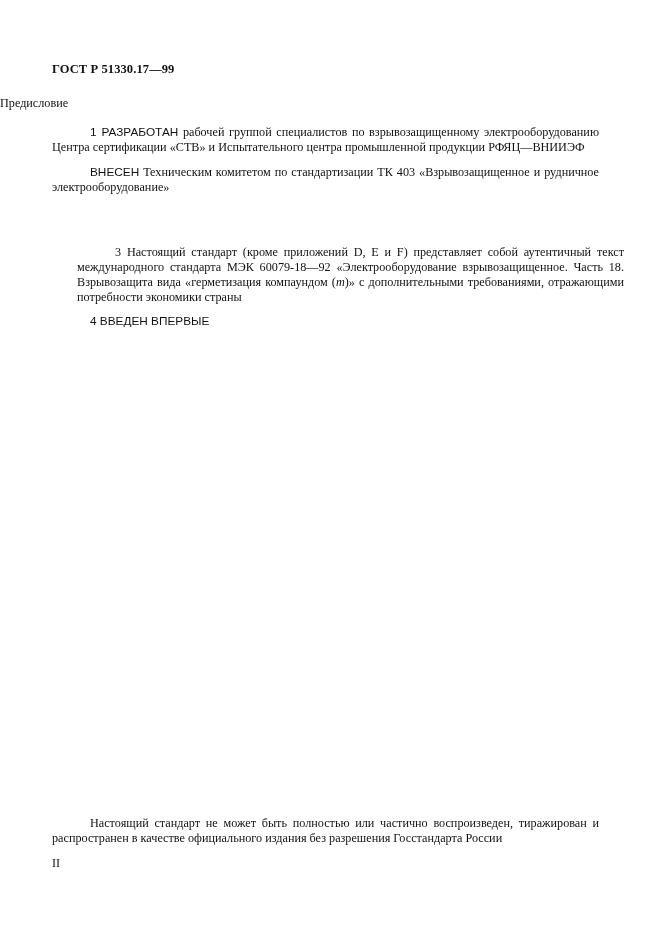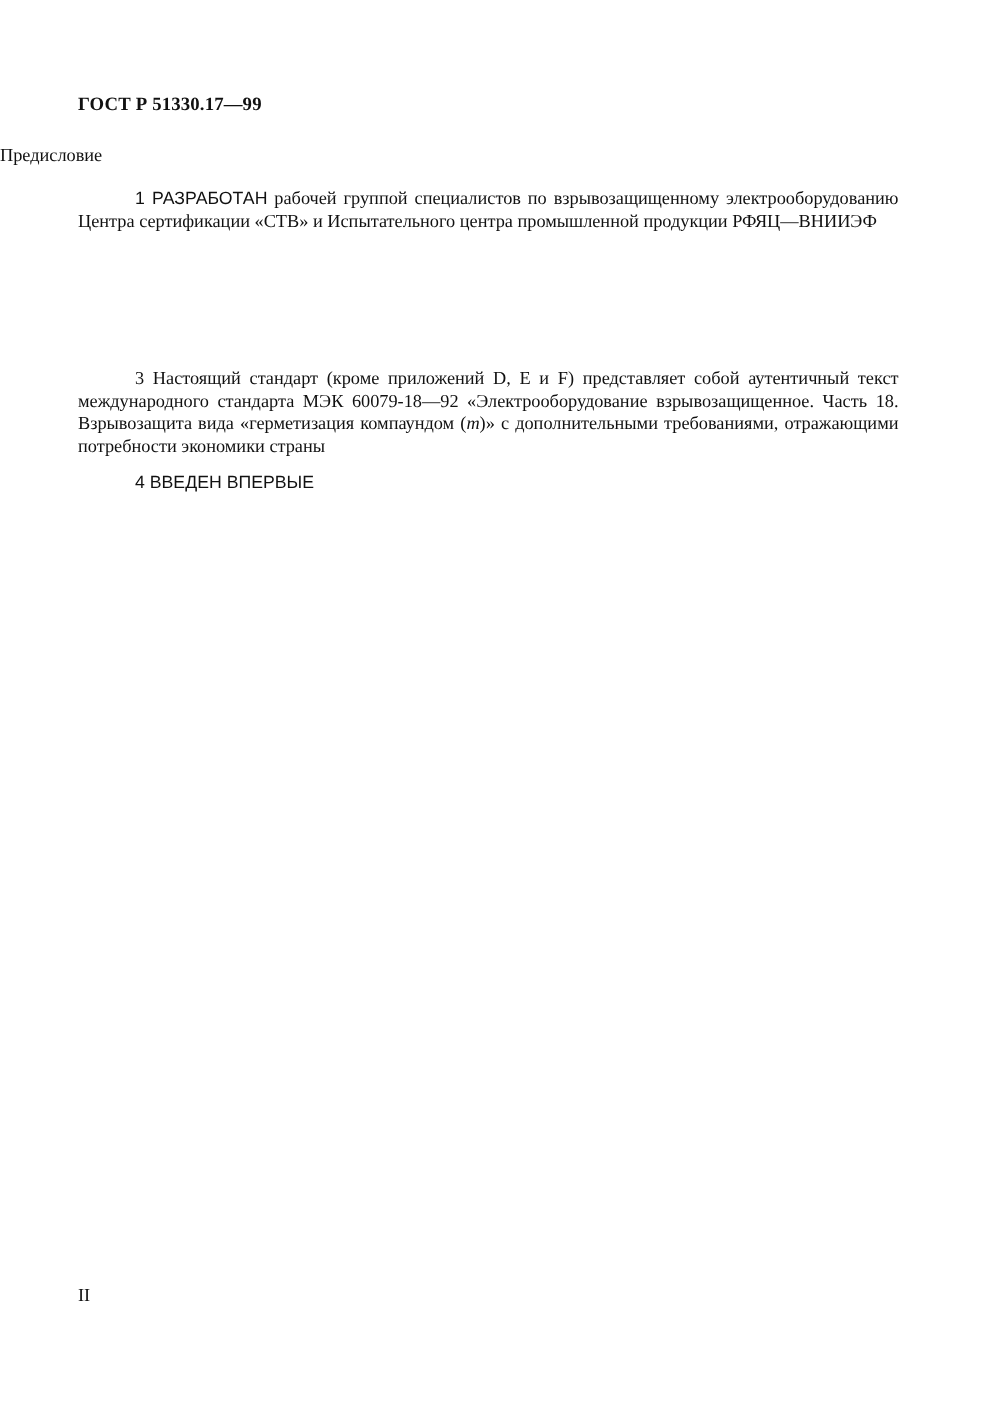--- a/index.html
+++ b/index.html
@@ -45,21 +45,21 @@
       text-align: justify;
       text-indent: 38px;
     }
     .para .lead {
       font-family: "Liberation Sans", sans-serif;
       font-size: 11.8px;
     }
     .p1 { top: 125px; }
     .p2 { top: 165px; }
     .p3 { top: 205px; }
-    .p4 { top: 245px; }
+    .p4 { top: 245px; margin-left: 25px; }
     .p5 { top: 314px; }
     .copyright {
       position: absolute;
       right: 62px;
       top: 786px;
       text-align: right;
     }
     .notice {
       position: absolute;
       left: 52px;
@@ -79,23 +79,25 @@
 <body>
 
 <div class="page">
 
   <div class="doc-header">ГОСТ Р 51330.17—99</div>
 
   <div class="title">Предисловие</div>
 
   <div class="para p1"><span class="lead">1 РАЗРАБОТАН</span><span> рабочей группой специалистов по взрывозащищенному электрооборудованию Центра сертификации «СТВ» и Испытательного центра промышленной продукции РФЯЦ—ВНИИЭФ</span></div>
 
+  <div class="para p2"><span class="lead">ВНЕСЕН</span><span> Техническим комитетом по стандартизации ТК 403 «Взрывозащищенное и рудничное электрооборудование»</span></div>
 
 
   <div class="para p4"><span>3 Настоящий стандарт (кроме приложений D, E и F) представляет собой аутентичный текст международного стандарта МЭК 60079-18—92 «Электрооборудование взрывозащищенное. Часть 18. Взрывозащита вида «герметизация компаундом (</span><span class="i">m</span><span>)» с дополнительными требованиями, отражающими потребности экономики страны</span></div>
 
   <div class="para p5"><span class="lead">4 ВВЕДЕН ВПЕРВЫЕ</span></div>
 
 
+  <div class="notice">Настоящий стандарт не может быть полностью или частично воспроизведен, тиражирован и распространен в качестве официального издания без разрешения Госстандарта России</div>
 
   <div class="page-num">II</div>
 
 </div>
 
 </body></html>

